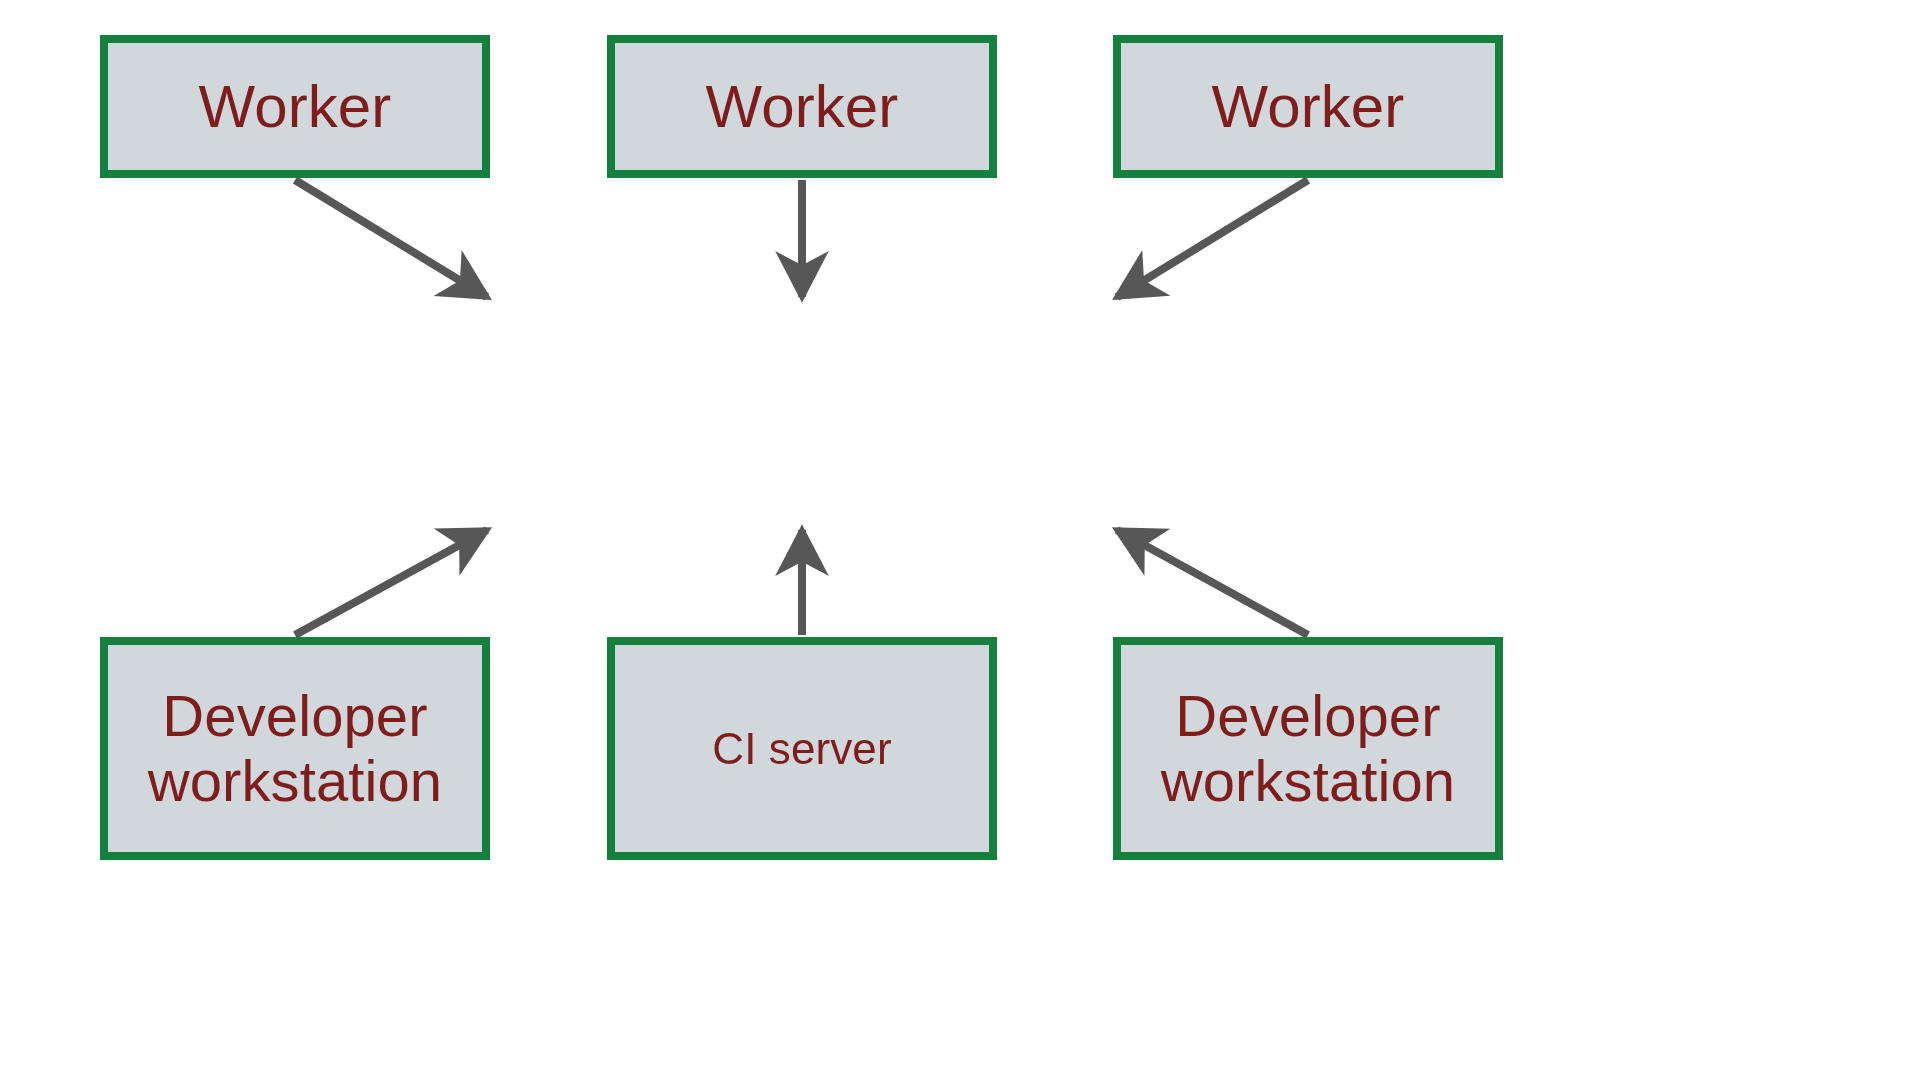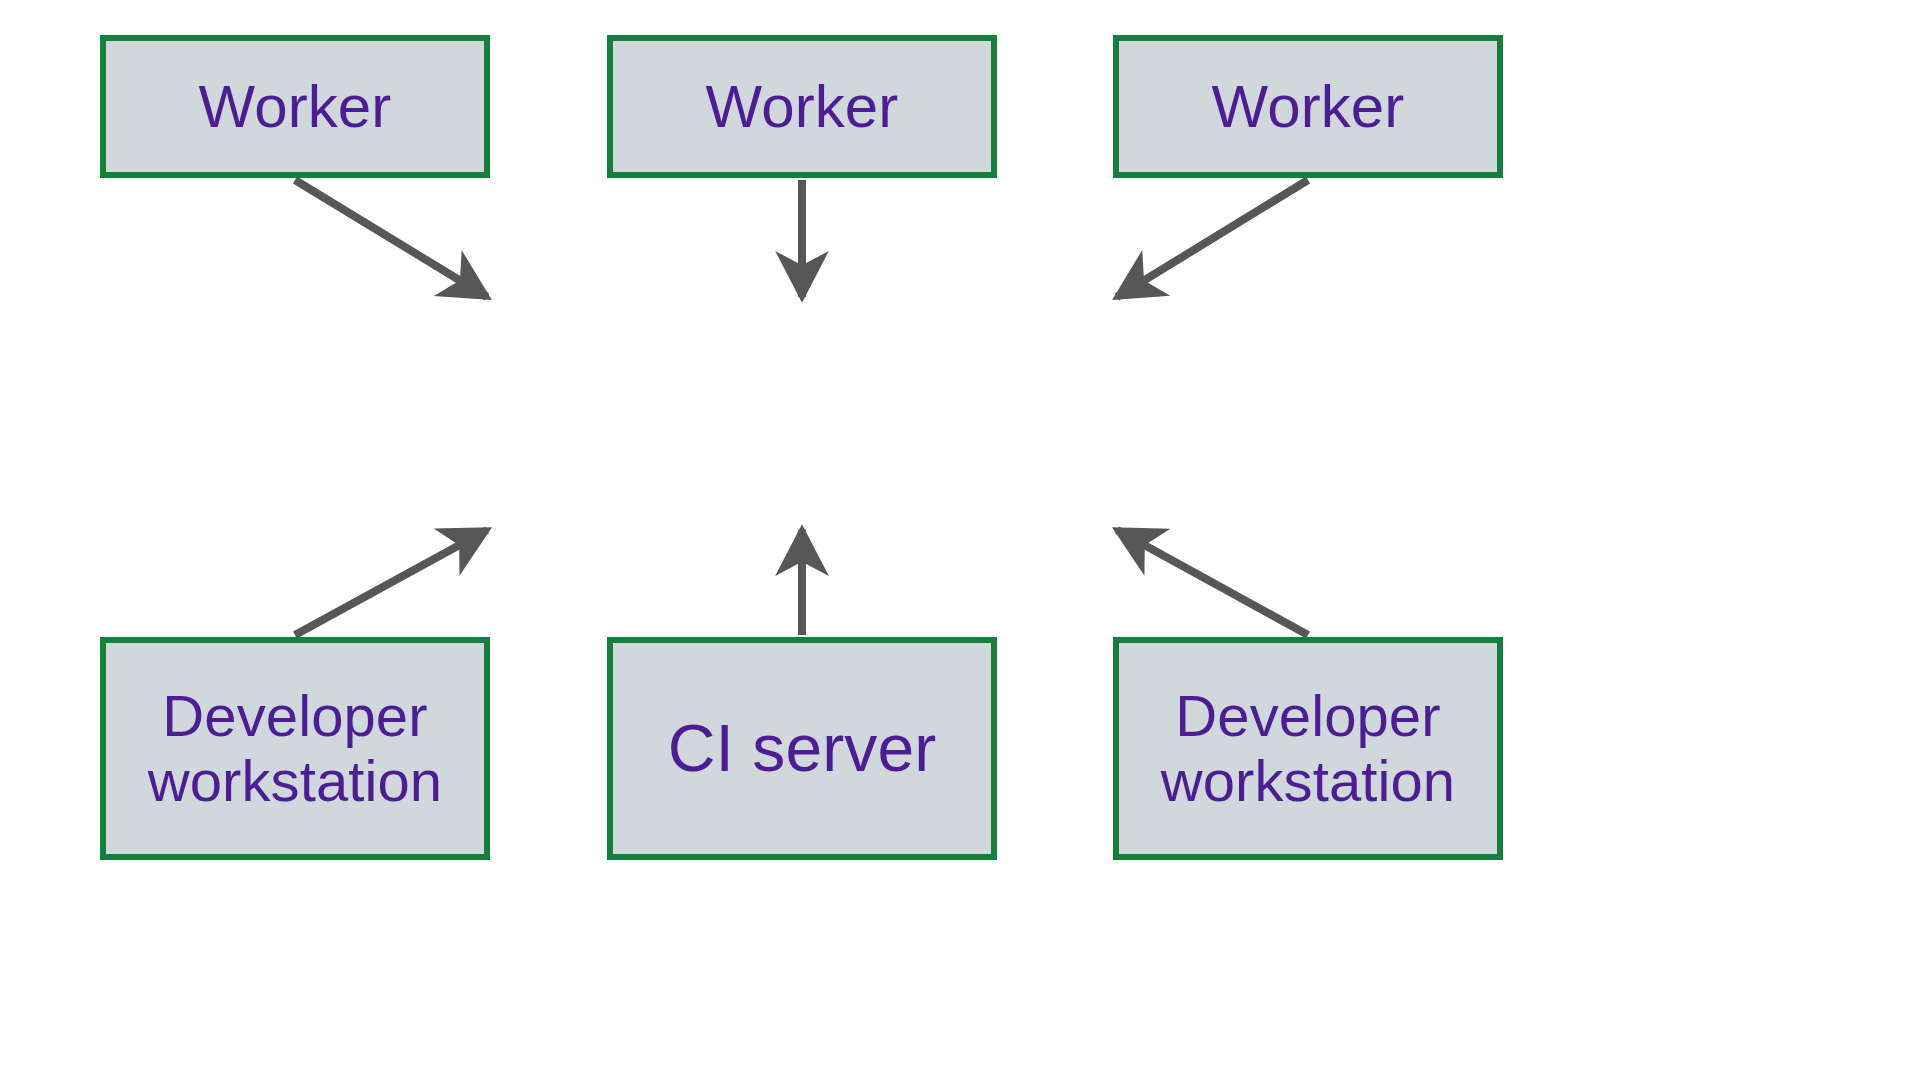--- a/index.html
+++ b/index.html
@@ -23,26 +23,26 @@
     left: 0;
     top: 0;
     width: 1910px;
     height: 1090px;
     pointer-events: none;
   }
   .node {
     position: absolute;
     box-sizing: border-box;
     background: #d1d8db;
-    border: 6px solid #15803d;
+    border: 8px solid #15803d;
     display: flex;
     align-items: center;
     justify-content: flex-start;
     text-align: center;
-    color: #4c1d95;
+    color: #7f1d1d;
     line-height: 1.12;
     white-space: pre-line;
     letter-spacing: 0.1px;
   }
   .node-label {
     display: block;
     width: 100%;
     padding: 0 6px;
     box-sizing: border-box;
   }
@@ -50,21 +50,21 @@
   
   #node-worker-1 { left: 100px;  top: 35px;  width: 390px; height: 143px; font-size: 60px; }
   #node-worker-2 { left: 607px;  top: 35px;  width: 390px; height: 143px; font-size: 60px; }
   #node-worker-3 { left: 1113px; top: 35px;  width: 390px; height: 143px; font-size: 60px; }
 
   
   #node-build-master { left: 487px; top: 300px; width: 628px; height: 228px; font-size: 58px; }
 
   
   #node-dev-ws-1 { left: 100px;  top: 637px; width: 390px; height: 223px; font-size: 58px; }
-  #node-ci-server { left: 607px; top: 637px; width: 390px; height: 223px; font-size: 66px; }
+  #node-ci-server { left: 607px; top: 637px; width: 390px; height: 223px; font-size: 44px; }
   #node-dev-ws-2 { left: 1113px; top: 637px; width: 390px; height: 223px; font-size: 58px; }
 </style>
 </head>
 <body>
 
 <div id="canvas">
 
   <svg id="edges" viewBox="0 0 1910 1090" width="1910" height="1090" xmlns="http://www.w3.org/2000/svg">
     <defs>
       <marker id="arrowhead" viewBox="0 0 12 12" refX="10.2" refY="6" markerWidth="7.2" markerHeight="7.2" orient="auto-start-reverse" markerUnits="strokeWidth">

